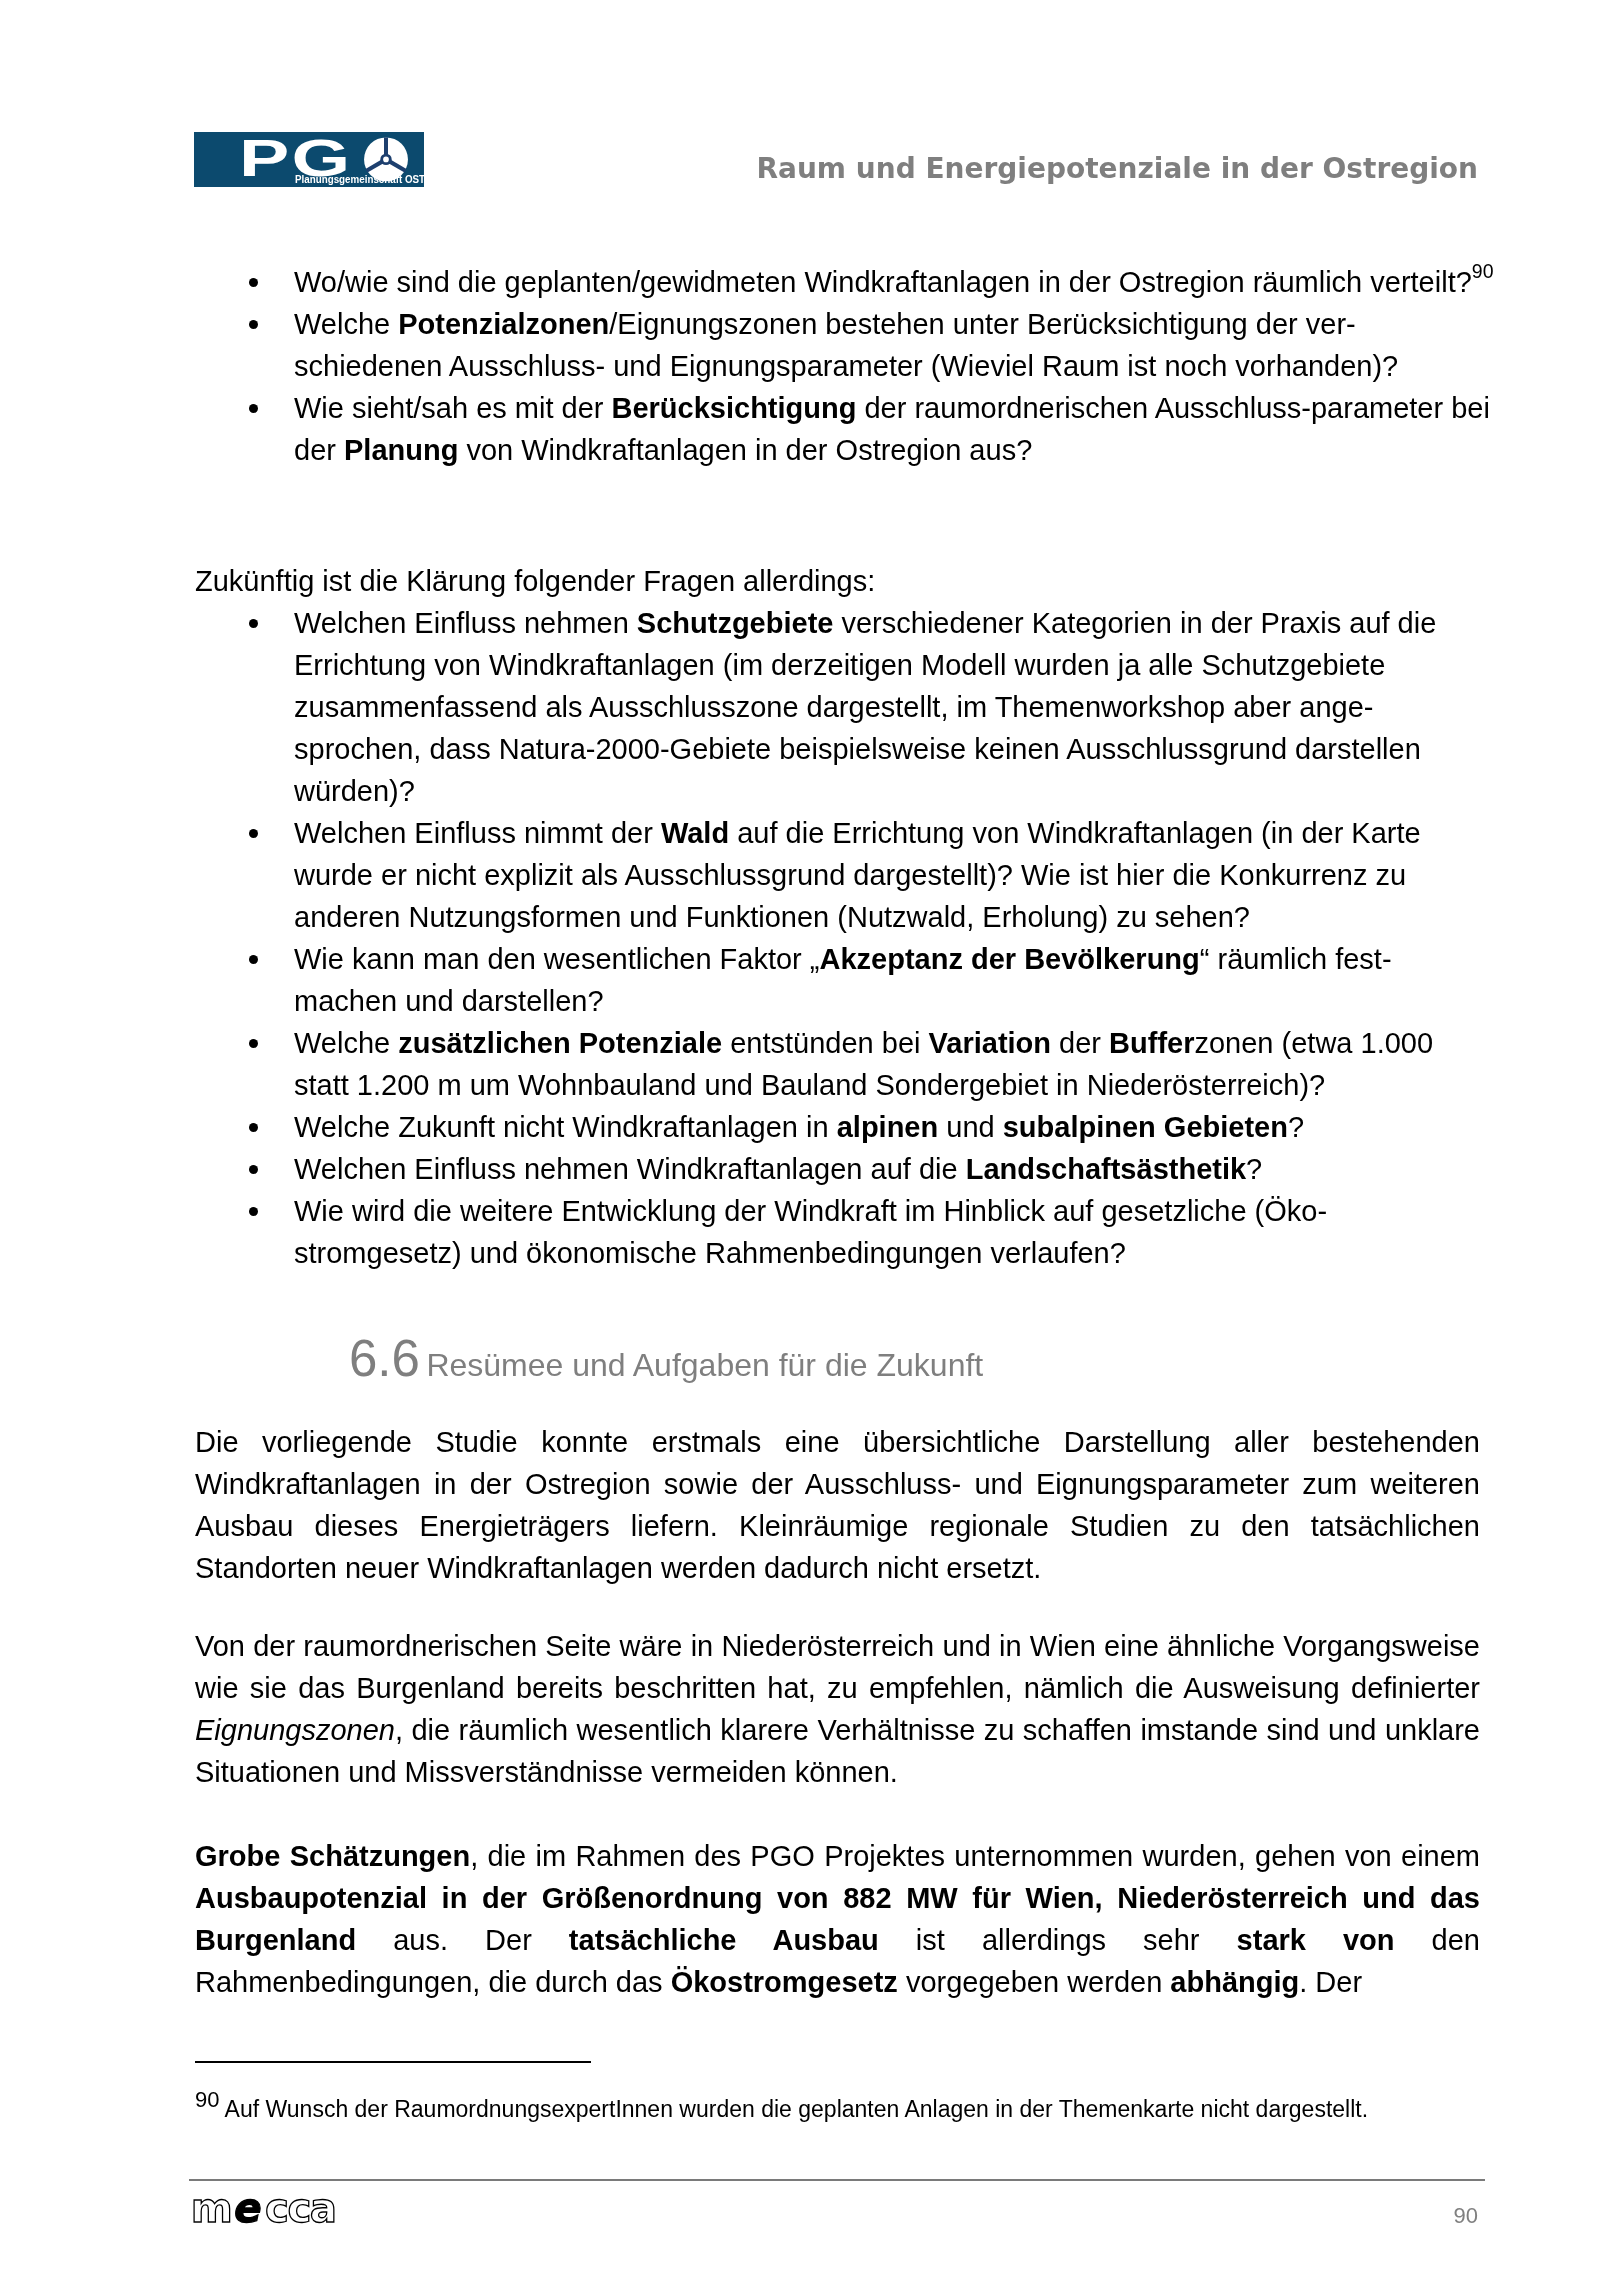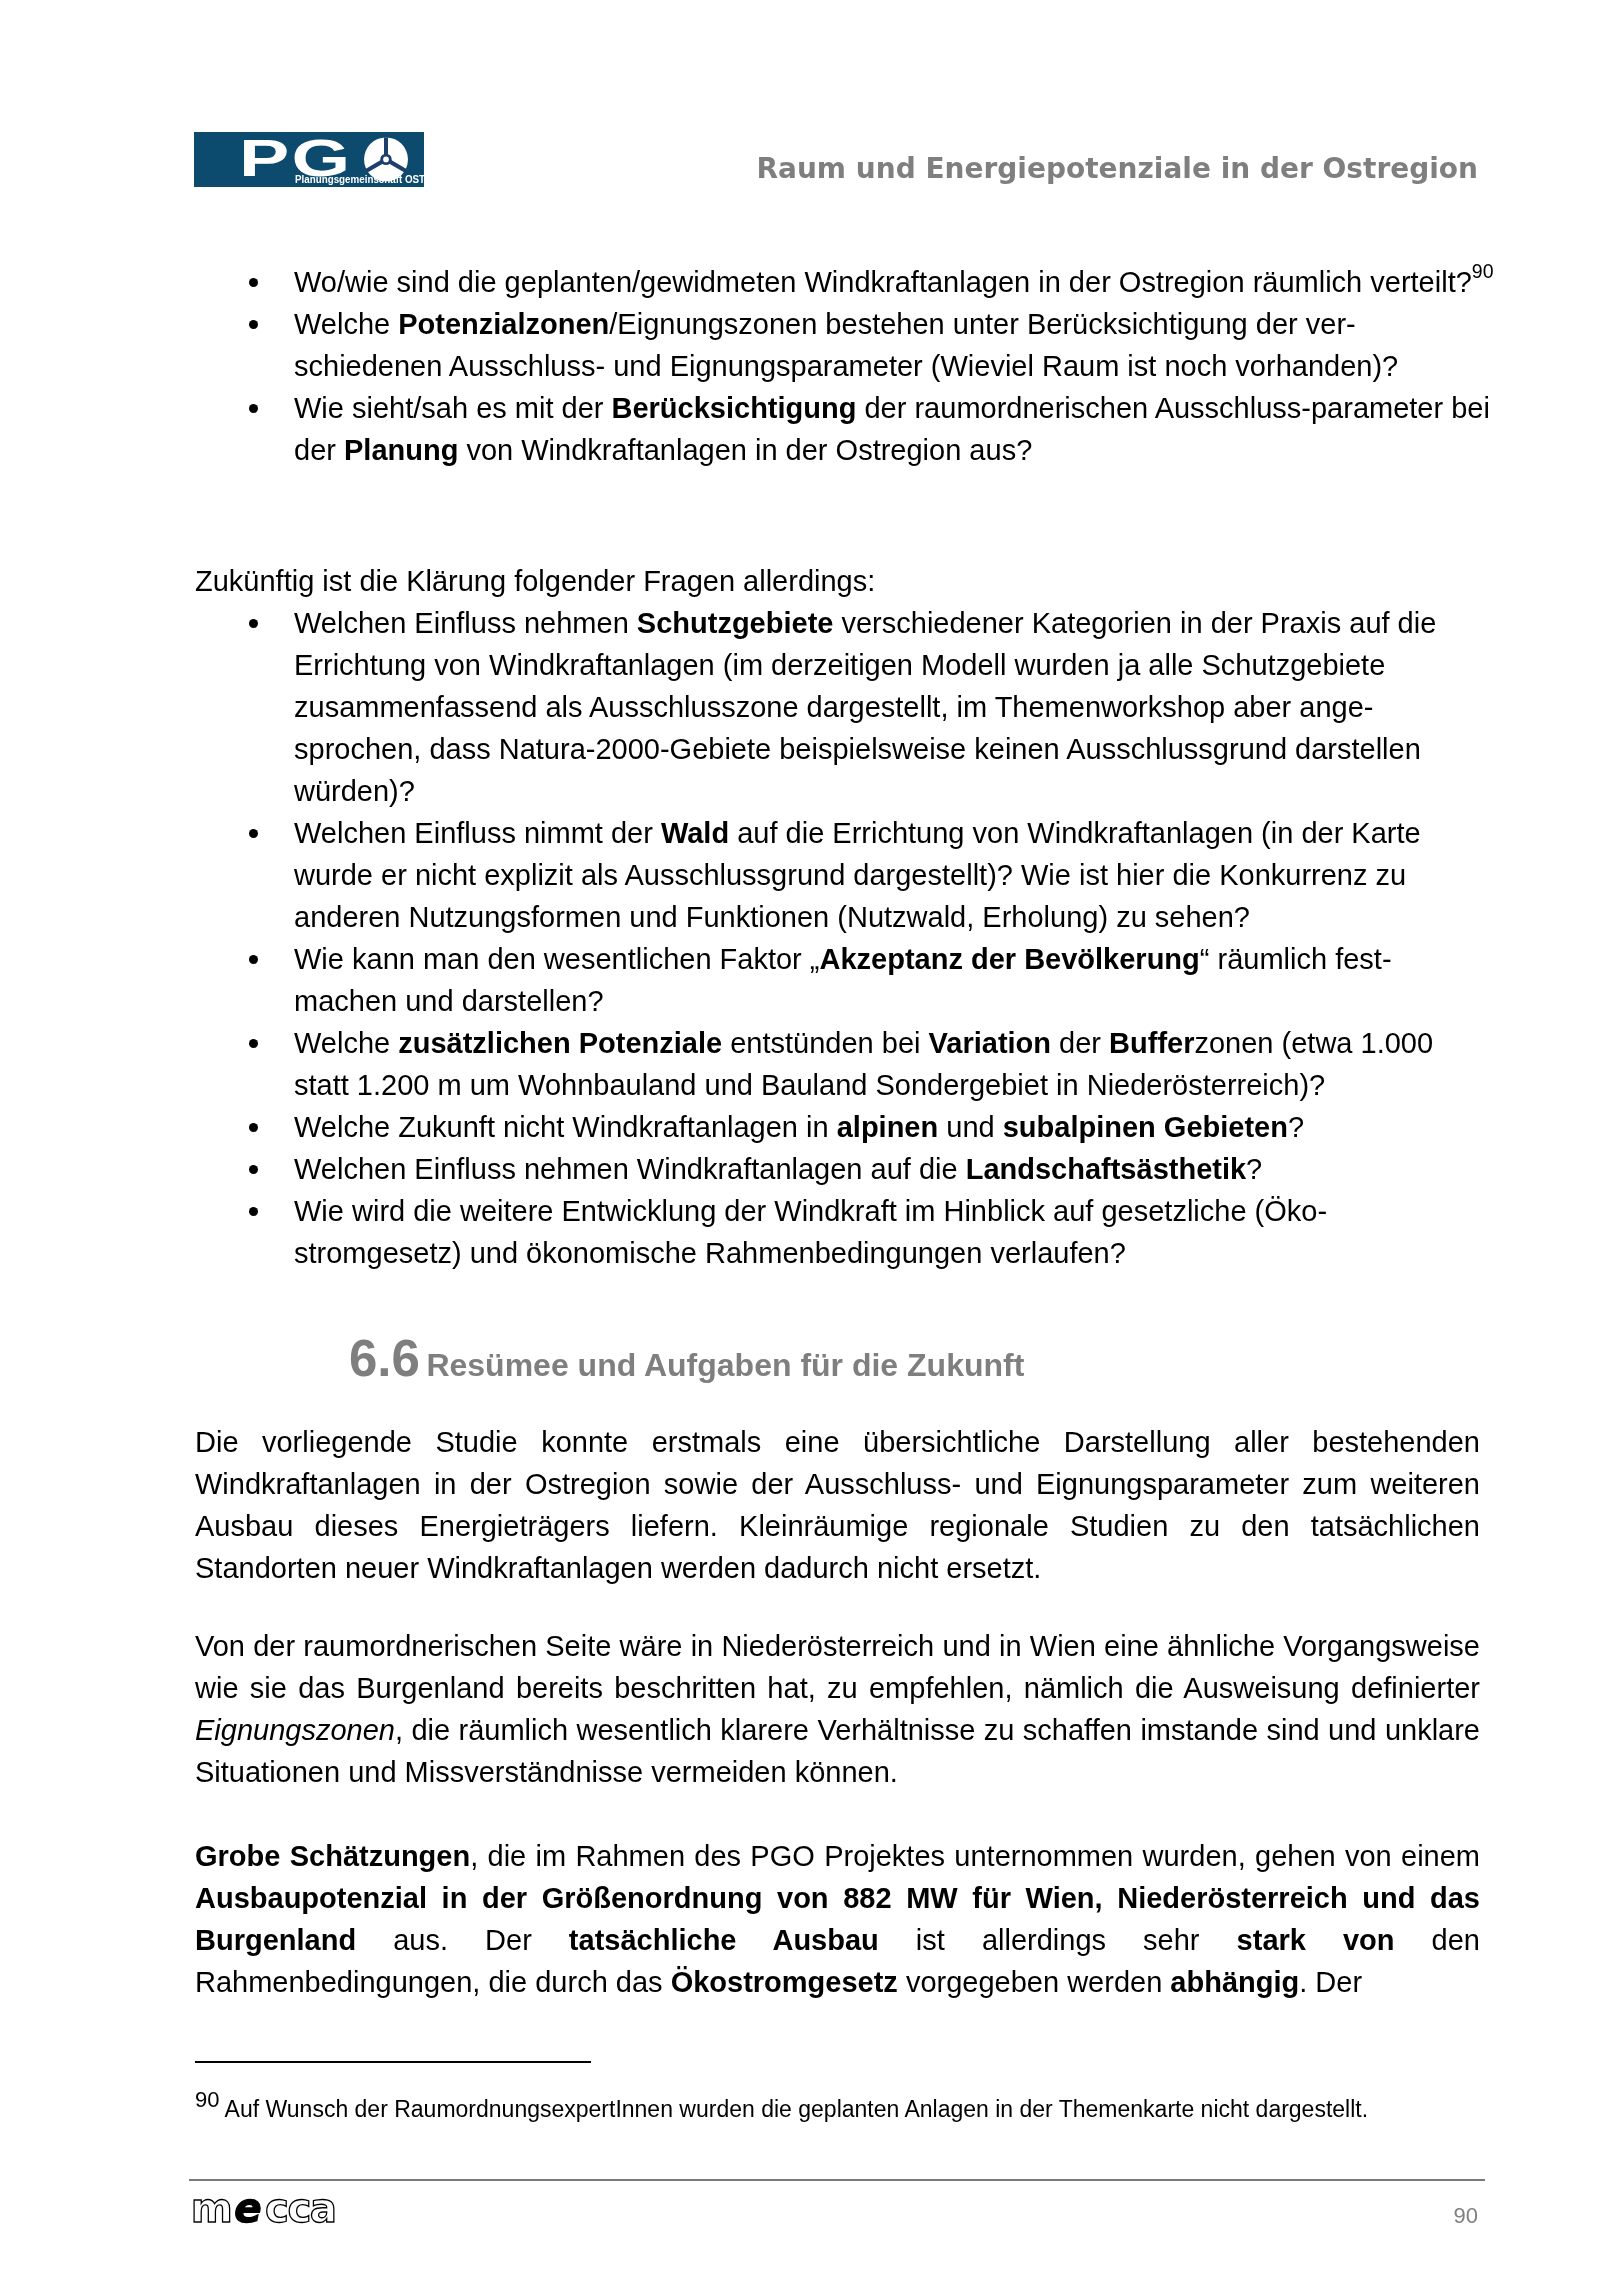--- a/index.html
+++ b/index.html
@@ -24,21 +24,21 @@
     ul.bl li { position: relative; padding-left: 0; }
     ul.bl li .dot { position: absolute; left: -45px; top: 17px; width: 9px; height: 9px; border-radius: 50%; background: #000; }
     sup.fn { font-size: 19.5px; line-height: 0; position: relative; top: -3.2px; vertical-align: super; }
     b { font-weight: bold; }
 
     #list1 { left: 294px; top: 261px; width: 1200px; }
     #intro2 { left: 195px; top: 560px; width: 1298px; }
     #list2 { left: 294px; top: 602px; width: 1192px; }
 
     
-    #sec-heading { left: 349px; top: 1329px; color: #7f7f7f; white-space: nowrap; font-weight: bold; }
+    #sec-heading { left: 349px; top: 1329px; color: #7f7f7f; white-space: nowrap; font-weight: normal; }
     #sec-num { font-size: 51px; letter-spacing: 0px; }
     #sec-title { font-size: 32px; margin-left: 6.5px; }
 
     .para { left: 195px; width: 1285px; text-align: justify; text-align-last: left; }
     #para1 { top: 1421px; }
     #para2 { top: 1625px; }
     #para3 { top: 1835px; }
 
     #fn-rule { left: 195px; top: 2061px; width: 396px; height: 1.6px; background: #000; }
     #footnote { left: 195px; top: 2096px; font-size: 23px; white-space: nowrap; }

